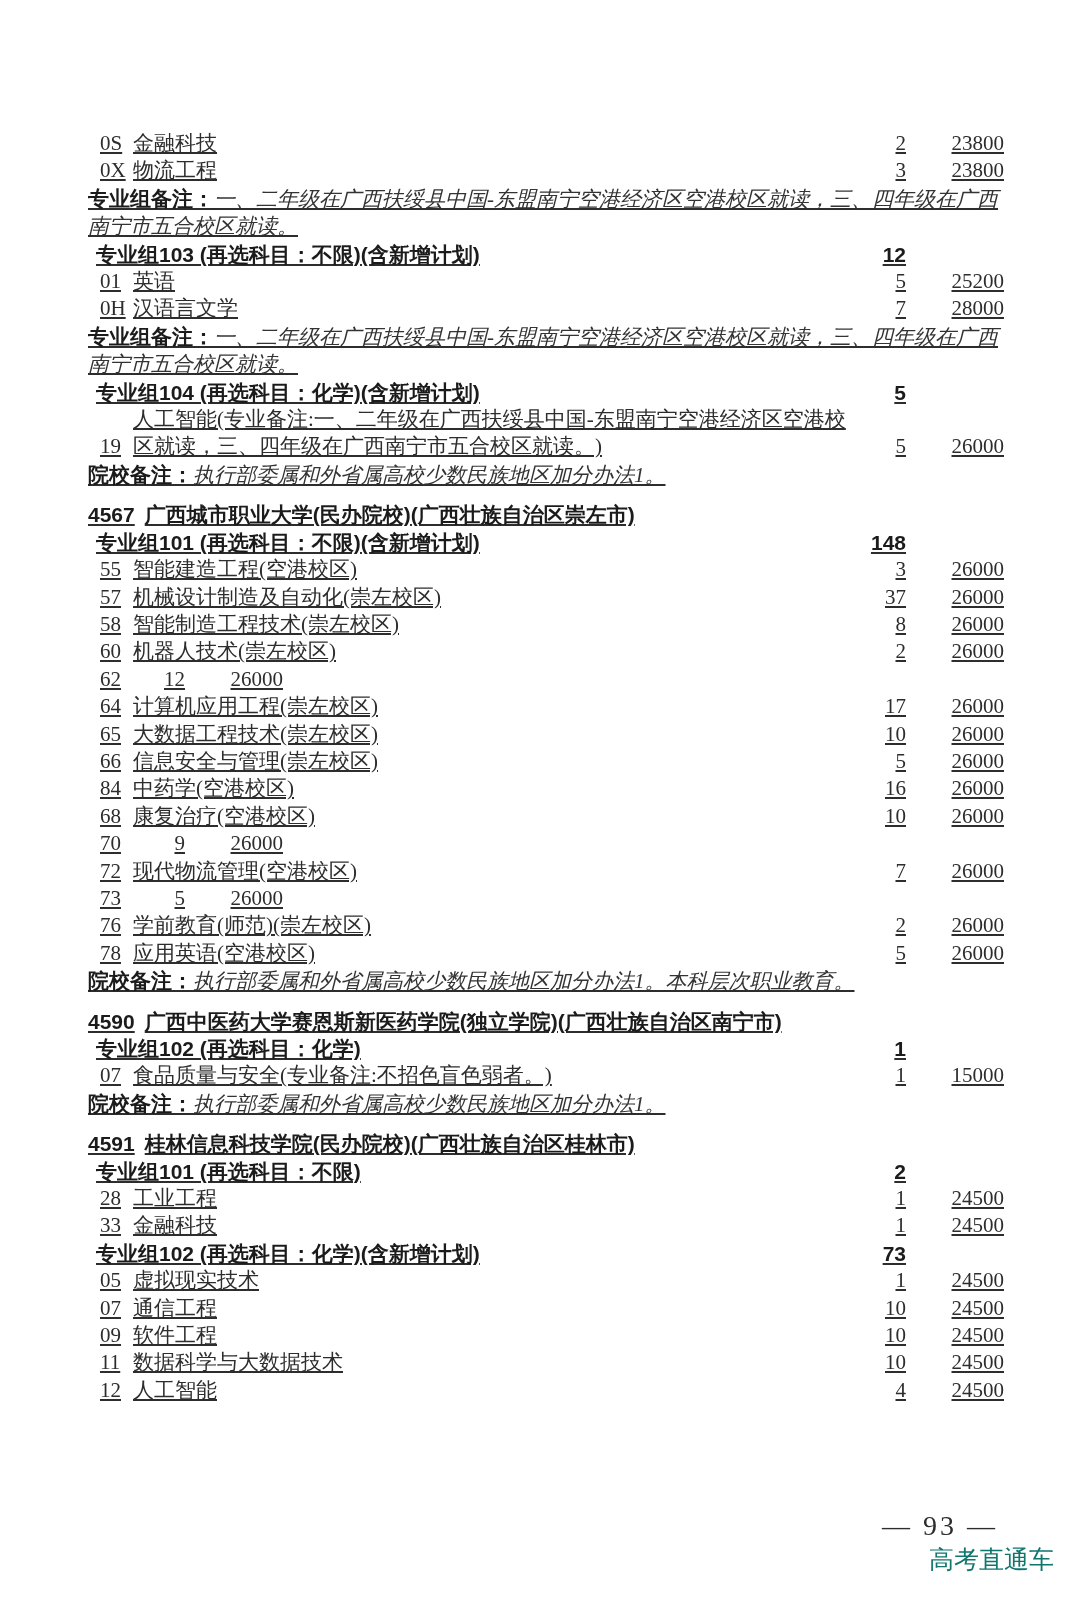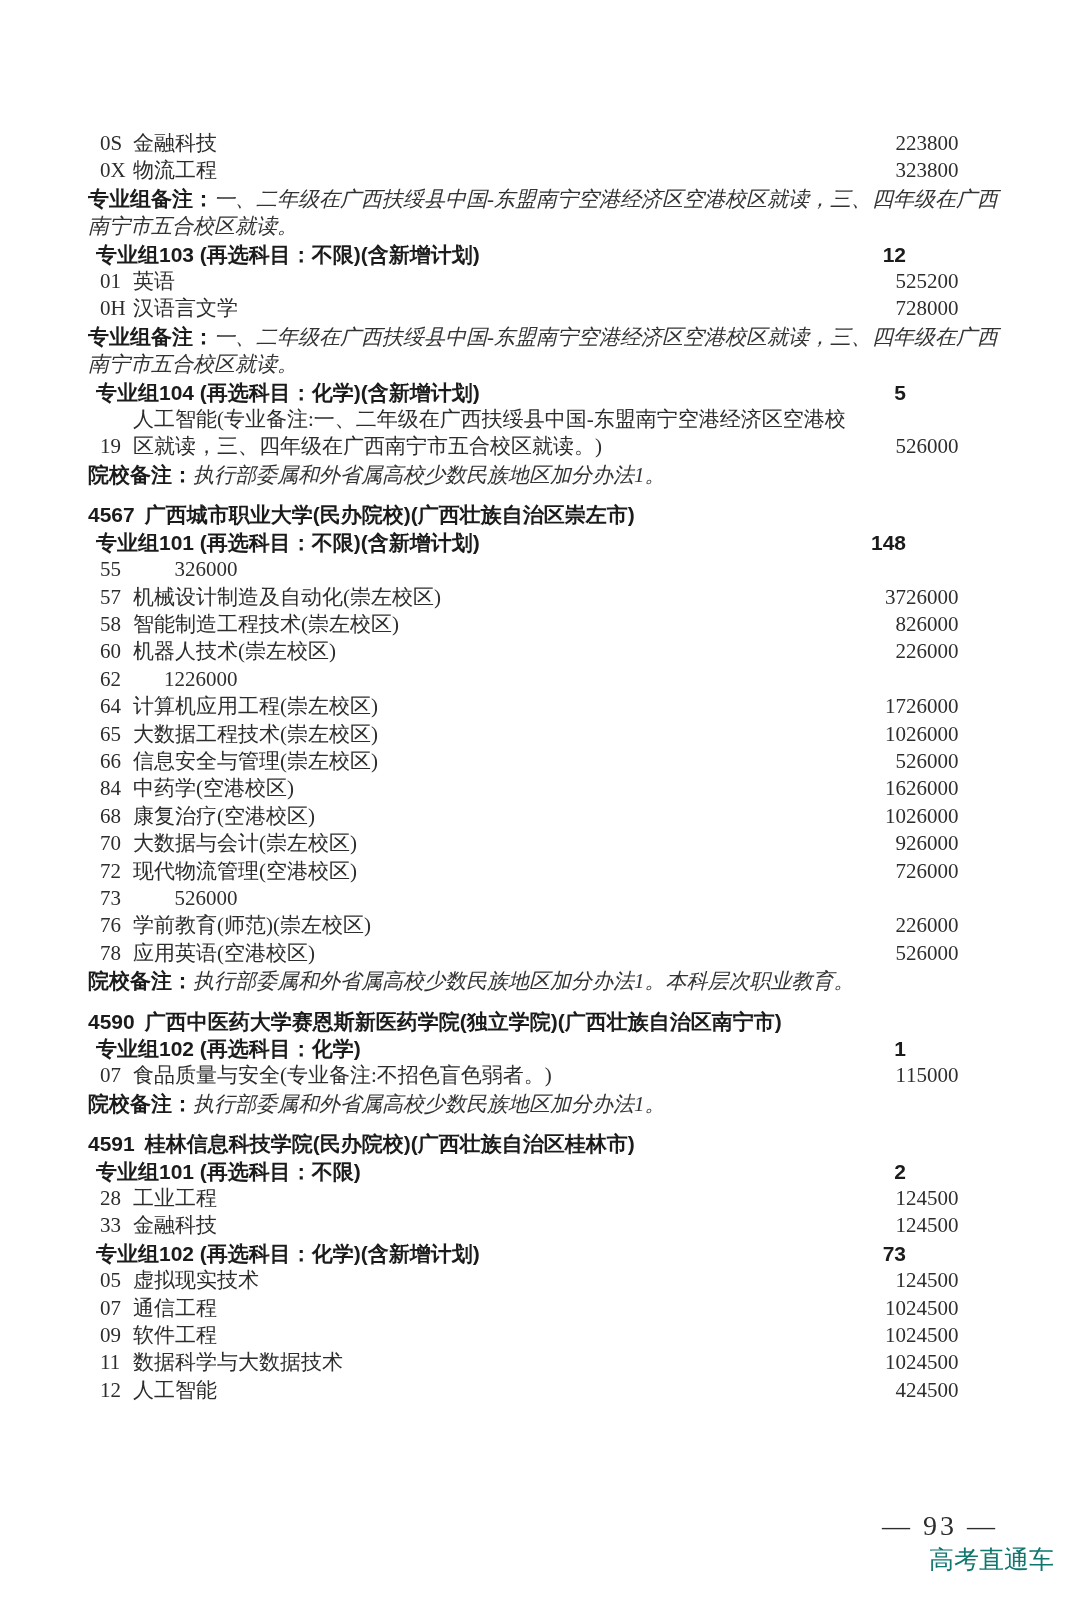--- a/index.html
+++ b/index.html
@@ -11,33 +11,34 @@
     overflow: hidden;
     font-family: "Liberation Serif", "DejaVu Serif", serif;
     color: #2d2d2d;
     margin: 0 auto;
   }
   .doc {
     position: absolute;
     left: 88px;
     top: 130px;
     width: 916px;
+    text-decoration: underline;
   }
   .row {
     display: flex;
     align-items: flex-end;
     font-size: 21px;
     line-height: 27.4px;
   }
   
   .row.major { padding-left: 12px; }
   .row.major .code { flex: none; width: 33px; }
   .row.major .name { flex: 1; padding-right: 6px; }
   .cell-count { flex: none; width: 52px; text-align: right; }
-  .cell-fee   { flex: none; width: 98px; }
+  .cell-fee   { flex: none; width: 98px; text-align: right; }
   
   .row.group {
     font-family: "Liberation Sans", "DejaVu Sans", sans-serif;
     font-weight: bold;
     color: #1b1b1b;
     margin-left: 8px;
   }
   .row.group .title { flex: 1; }
   
   .row.university {
@@ -134,20 +135,21 @@
         <span class="ucode">4567</span>
         <span class="uname">广西城市职业大学(民办院校)(广西壮族自治区崇左市)</span>
       </div>
       <div class="row group">
         <span class="title">专业组101 (再选科目：不限)(含新增计划)</span>
         <span class="cell-count">148</span>
         <span class="cell-fee"></span>
       </div>
       <div class="row major">
         <span class="code">55</span>
+        <span class="name">智能建造工程(空港校区)</span>
         <span class="cell-count">3</span>
         <span class="cell-fee">26000</span>
       </div>
       <div class="row major">
         <span class="code">57</span>
         <span class="name">机械设计制造及自动化(崇左校区)</span>
         <span class="cell-count">37</span>
         <span class="cell-fee">26000</span>
       </div>
       <div class="row major">
@@ -192,21 +194,20 @@
         <span class="cell-fee">26000</span>
       </div>
       <div class="row major">
         <span class="code">68</span>
         <span class="name">康复治疗(空港校区)</span>
         <span class="cell-count">10</span>
         <span class="cell-fee">26000</span>
       </div>
       <div class="row major">
         <span class="code">70</span>
-        <span class="name">大数据与会计(崇左校区)</span>
         <span class="cell-count">9</span>
         <span class="cell-fee">26000</span>
       </div>
       <div class="row major">
         <span class="code">72</span>
         <span class="name">现代物流管理(空港校区)</span>
         <span class="cell-count">7</span>
         <span class="cell-fee">26000</span>
       </div>
       <div class="row major">

